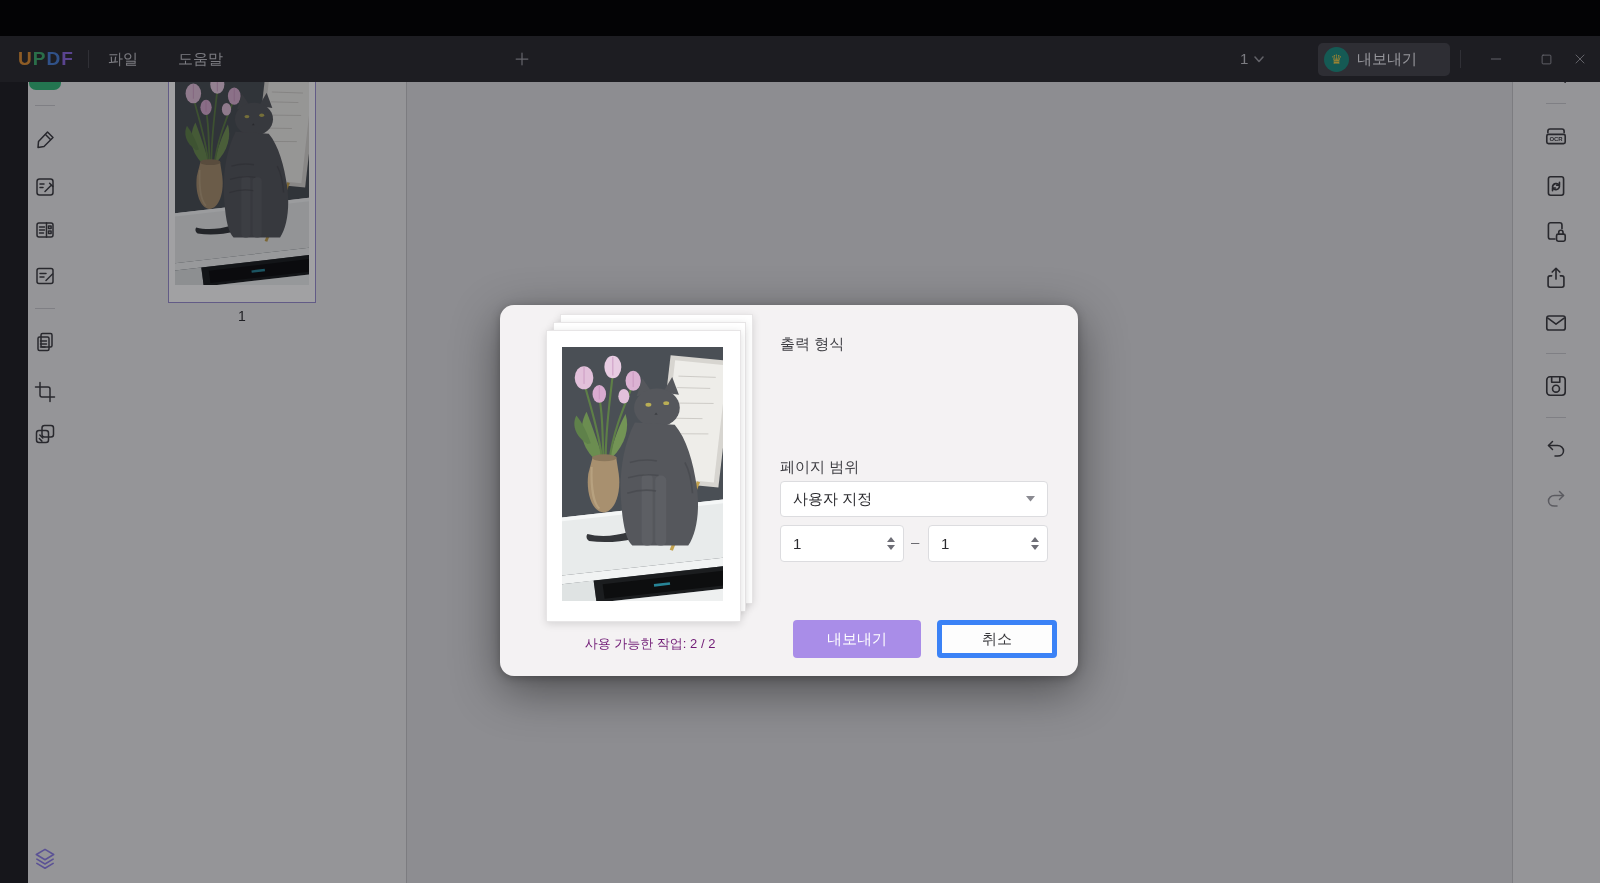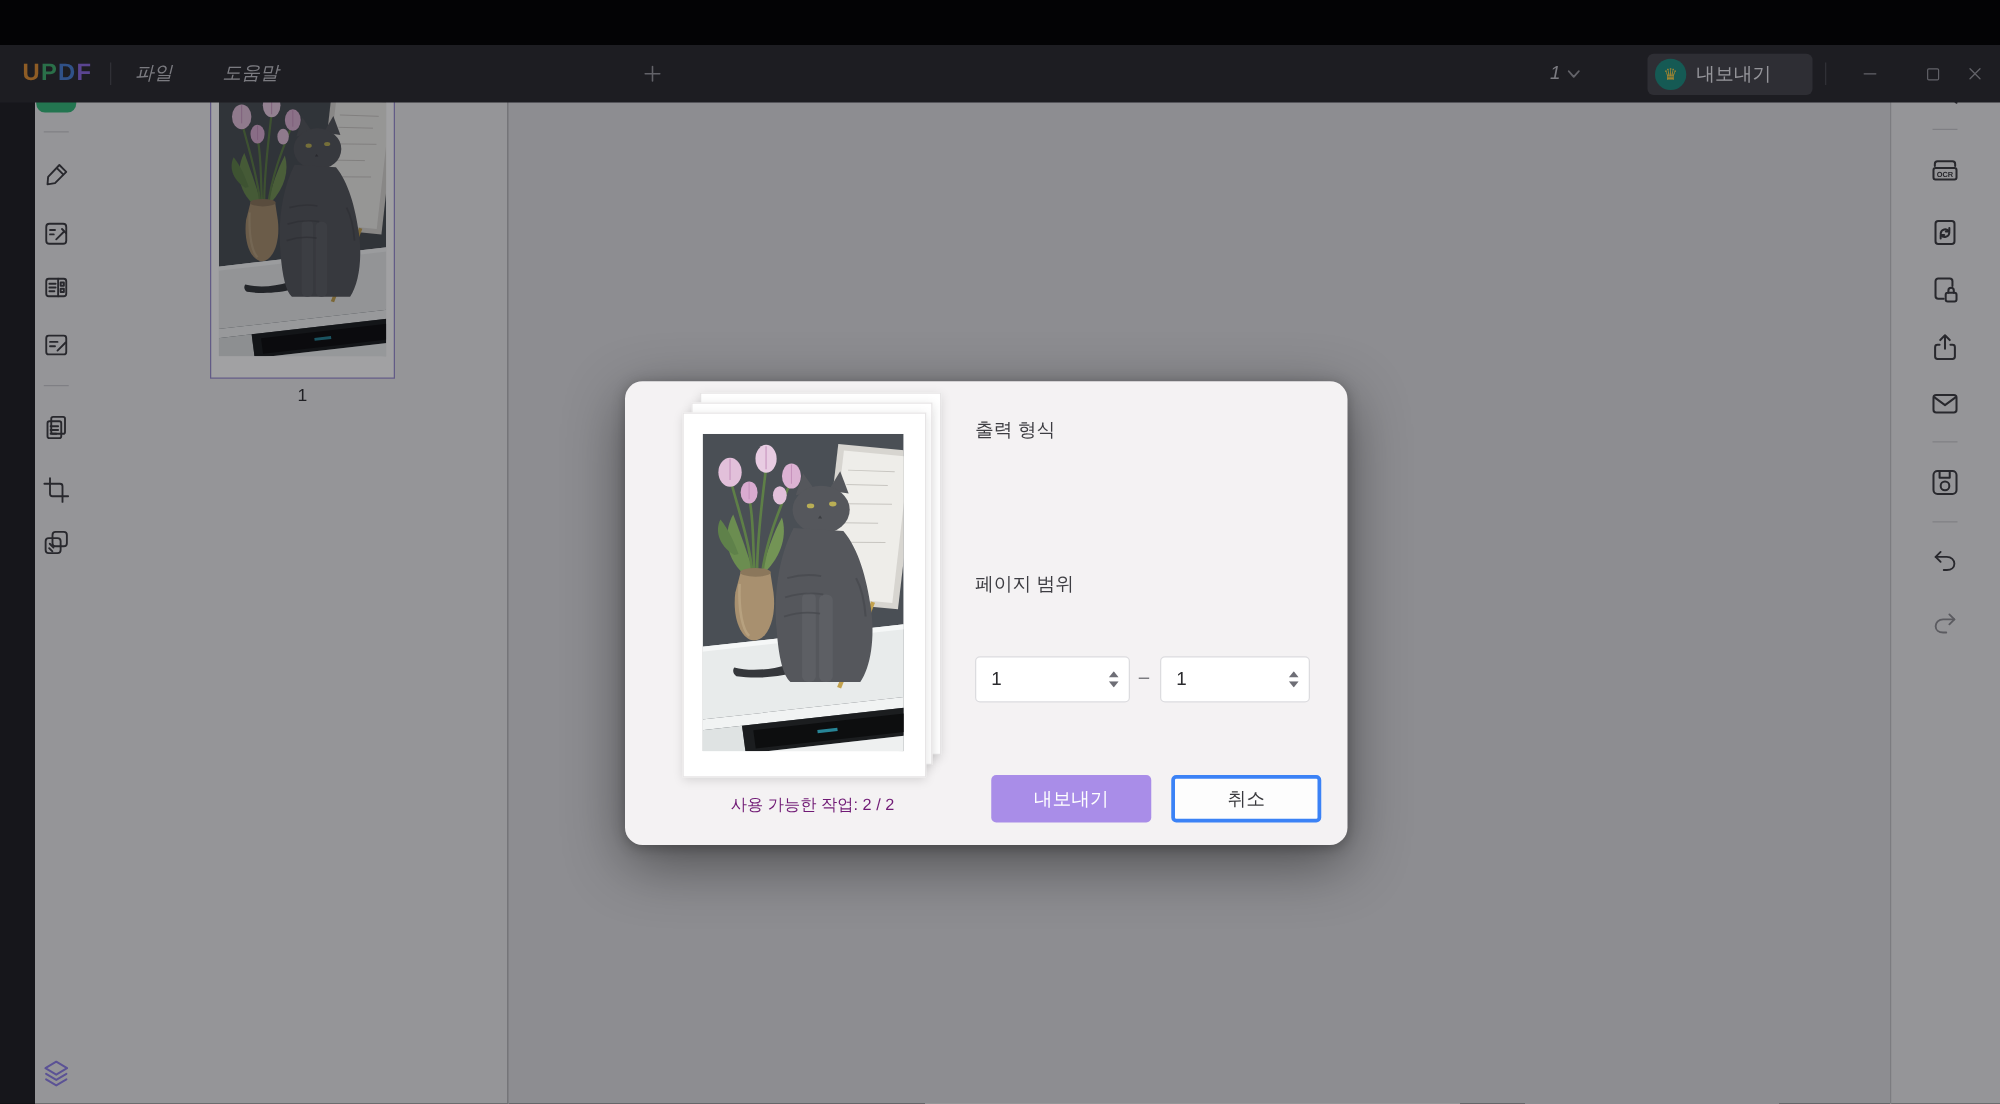--- a/index.html
+++ b/index.html
@@ -1,19 +1,19 @@
 <!DOCTYPE html>
 <html><head>
 <meta charset="utf-8">
 <style>
   html,body{margin:0;padding:0;background:#000;}
   #screen{position:relative;width:1600px;height:883px;overflow:hidden;
           font-family:"Liberation Sans","DejaVu Sans",sans-serif;
           -webkit-font-smoothing:antialiased;}
-  .abs{position:absolute;font-style:italic;}
+  .abs{position:absolute;}
   
   #topbar{position:absolute;left:0;top:16px;width:1600px;height:46px;background:#2b2b30;z-index:10;margin-top:20px;}
   .tb-text{color:#c2c2c8;font-size:15px;line-height:46px;}
   .tb-div{position:absolute;top:14px;width:1px;height:18px;background:#4a4a50;}
   #logo{position:absolute;left:18px;top:0;font-size:19px;font-weight:bold;letter-spacing:1px;line-height:46px;}
   #doc-tab{position:absolute;left:252px;top:8px;width:243px;height:38px;background:#45454c;
            border-radius:8px 8px 0 0;display:flex;align-items:center;gap:8px;padding:0 12px;box-sizing:border-box;}
   #doc-tab .title{color:#bfbfc6;font-size:14px;white-space:nowrap;overflow:hidden;flex:1;}
   #upgrade{position:absolute;left:1318px;top:7px;width:132px;height:33px;background:#46464d;border-radius:5px;
            display:flex;align-items:center;gap:8px;padding:0 6px;box-sizing:border-box;cursor:pointer;}
@@ -59,21 +59,21 @@
   .dlg-label{position:absolute;font-size:15px;color:#3d3d42;}
   .dlg-select{position:absolute;left:280px;width:268px;height:35px;background:#fff;border:1px solid #dcdcdf;border-radius:4px;
               box-sizing:border-box;display:flex;align-items:center;padding:0 12px;font-size:15px;color:#2b2b2f;cursor:pointer;}
   .dlg-select .caret{margin-left:auto;}
   .dlg-input{position:absolute;height:37px;background:#fff;border:1px solid #dcdcdf;border-radius:4px;box-sizing:border-box;
              display:flex;align-items:center;padding:0 8px 0 12px;font-size:15px;color:#2b2b2f;}
   .stepper{margin-left:auto;display:flex;flex-direction:column;gap:3px;cursor:pointer;}
   .dlg-btn{position:absolute;top:315px;height:38px;border-radius:4px;display:flex;align-items:center;justify-content:center;
            font-size:15px;cursor:pointer;}
   #btn-export{left:293px;width:128px;background:#a98de8;color:#fff;}
-  #btn-cancel{left:437px;width:120px;background:#fdfdfd;border:3px solid #3b82f6;color:#3a3a3e;box-sizing:border-box;}
+  #btn-cancel{left:437px;width:120px;background:#fdfdfd;border:5px solid #3b82f6;color:#3a3a3e;box-sizing:border-box;}
 </style>
 </head>
 <body>
 
 <div id="screen">
 
   <svg width="0" height="0" style="position:absolute" aria-hidden="true">
     <symbol id="cat-photo" viewBox="0 0 380 660" preserveAspectRatio="none">
       <rect width="380" height="660" fill="#4a4f55"></rect>
       <g transform="rotate(6 310 200)">
@@ -421,20 +421,26 @@
     <div class="stackpage" style="left:53px;top:17px;width:191px;height:288px"></div>
     <div class="stackpage" style="left:46px;top:25px;width:193px;height:290px">
       <svg style="position:absolute;left:15px;top:16px" width="161" height="254" viewBox="0 0 380 660" preserveAspectRatio="none">
           <use href="#cat-photo"></use>
         </svg>
     </div>
     <div id="quota">사용 가능한 작업: 2 / 2</div>
 
     <div class="dlg-label" style="left:280px;top:30px">출력 형식</div>
     <div class="dlg-label" style="left:280px;top:153px">페이지 범위</div>
+    <div class="dlg-select" style="top:176px;height:36px">
+      <span>사용자 지정</span>
+      <svg class="caret" width="9" height="6" viewBox="0 0 9 6">
+        <path d="M0 0 L9 0 L4.5 5.5 Z" fill="#8a8a91"></path>
+        </svg>
+    </div>
 
     <div class="dlg-input" style="left:280px;top:220px;width:124px">
       <span>1</span>
       <span class="stepper">
         <svg width="8" height="5" viewBox="0 0 8 5">
             <path d="M0 5 L8 5 L4 0 Z" fill="#6e6e76"></path>
           </svg>
         <svg width="8" height="5" viewBox="0 0 8 5">
             <path d="M0 0 L8 0 L4 5 Z" fill="#6e6e76"></path>
           </svg>

